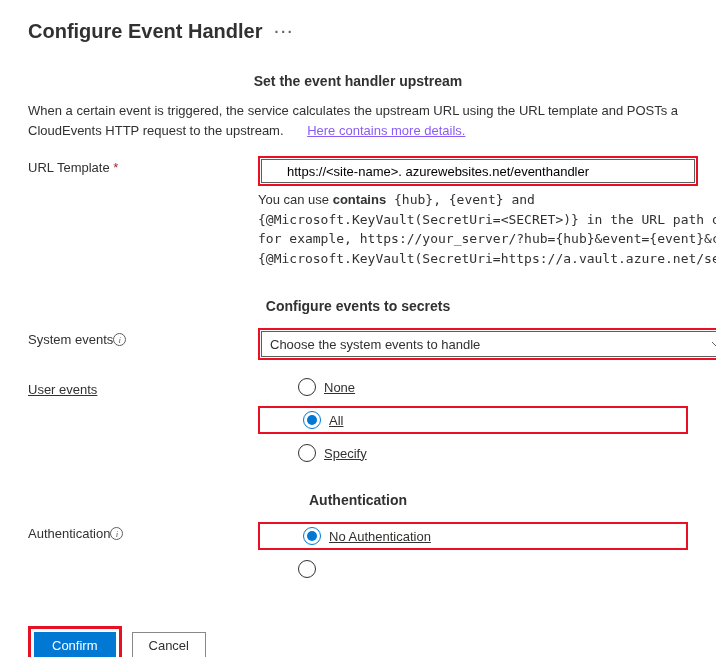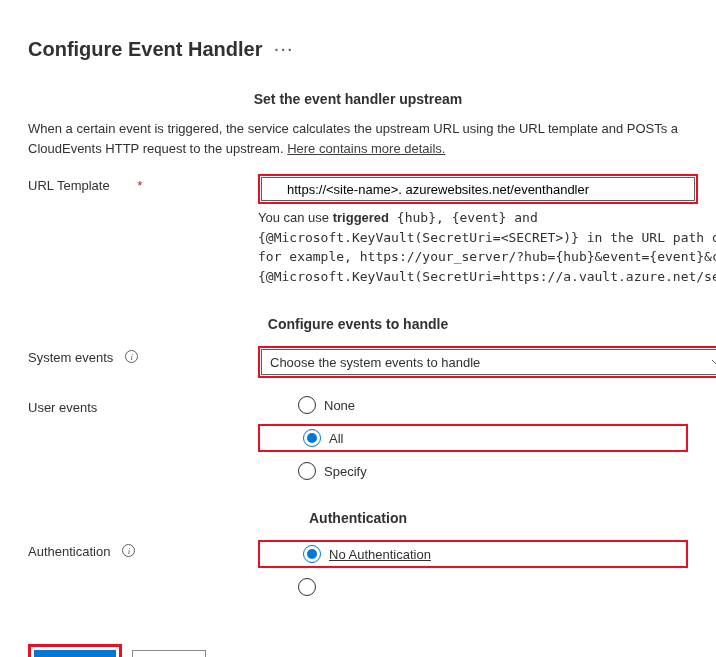--- a/index.html
+++ b/index.html
@@ -15,56 +15,57 @@
       background: #fff;
       width: 716px;
     }
     .page-title {
       font-size: 20px;
       font-weight: 600;
       margin-bottom: 4px;
       display: flex;
       align-items: center;
       gap: 12px;
-      margin-top: 18px;
     }
     .ellipsis {
       font-size: 14px;
       color: #605e5c;
       letter-spacing: 2px;
     }
     .section-header {
       font-size: 14px;
       font-weight: 600;
       margin-top: 30px;
       margin-bottom: 12px;
       text-align: center;
     }
     .description {
       font-size: 13px;
       color: #323130;
       line-height: 1.5;
       margin-bottom: 16px;
     }
     .description a {
-      color: #404040;
+      color: #8b5cf6;
       text-decoration: underline;
+      margin-left: 20px;
     }
     .form-row {
       display: flex;
       align-items: flex-start;
       margin-bottom: 10px;
     }
     .form-label {
       width: 230px;
       flex-shrink: 0;
       font-size: 13px;
       padding-top: 4px;
       display: flex;
-      gap: 12px;
+      align-items: center;
+      gap: 0;
     }
     .required {
       color: #a4262c;
     }
     .info-icon {
       display: inline-flex;
       align-items: center;
       justify-content: center;
       width: 13px;
       height: 13px;
@@ -195,20 +196,21 @@
     .confirm-highlight {
       border: 3px solid #e81123;
       padding: 3px;
       display: inline-block;
     }
     .system-events-row {
       margin-top: 14px;
     }
     .user-events-row {
       margin-top: 18px;
+      text-decoration: underline;
     }
     .auth-row {
       margin-top: 14px;
     }
   </style>
 </head>
 <body>
 
 <div class="page-title">
   <span>Configure Event Handler</span>
@@ -223,29 +225,29 @@
 
 <div class="form-row">
   <div class="form-label">
     <span>URL Template</span>&nbsp;<span class="required">*</span>
   </div>
   <div class="form-control-area">
     <div class="highlight-box url-highlight">
       <input type="text" class="text-input" value="https://&lt;site-name&gt;. azurewebsites.net/eventhandler" style="">
     </div>
     <div class="help-text">
-      <span>You can use </span><b>triggered</b><span class="mono"> {hub}, {event} and</span><br>
+      <span>You can use </span><b>contains</b><span class="mono"> {hub}, {event} and</span><br>
       <span class="mono">{@Microsoft.KeyVault(SecretUri=&lt;SECRET&gt;)} in the URL path or query string,</span><br>
       <span class="mono">for example, https://your_server/?hub={hub}&amp;event={event}&amp;code=</span><br>
       <span class="mono">{@Microsoft.KeyVault(SecretUri=https://a.vault.azure.net/secrets/code/123)}.</span>
     </div>
   </div>
 </div>
 
-<div class="section-header">Configure events to handle</div>
+<div class="section-header">Configure events to secrets</div>
 
 <div class="form-row system-events-row">
   <div class="form-label">
     <span>System events</span>
     <span class="info-icon">i</span>
   </div>
   <div class="form-control-area">
     <div class="highlight-box dropdown-highlight">
       <div class="dropdown">
         <span>Choose the system events to handle</span>

